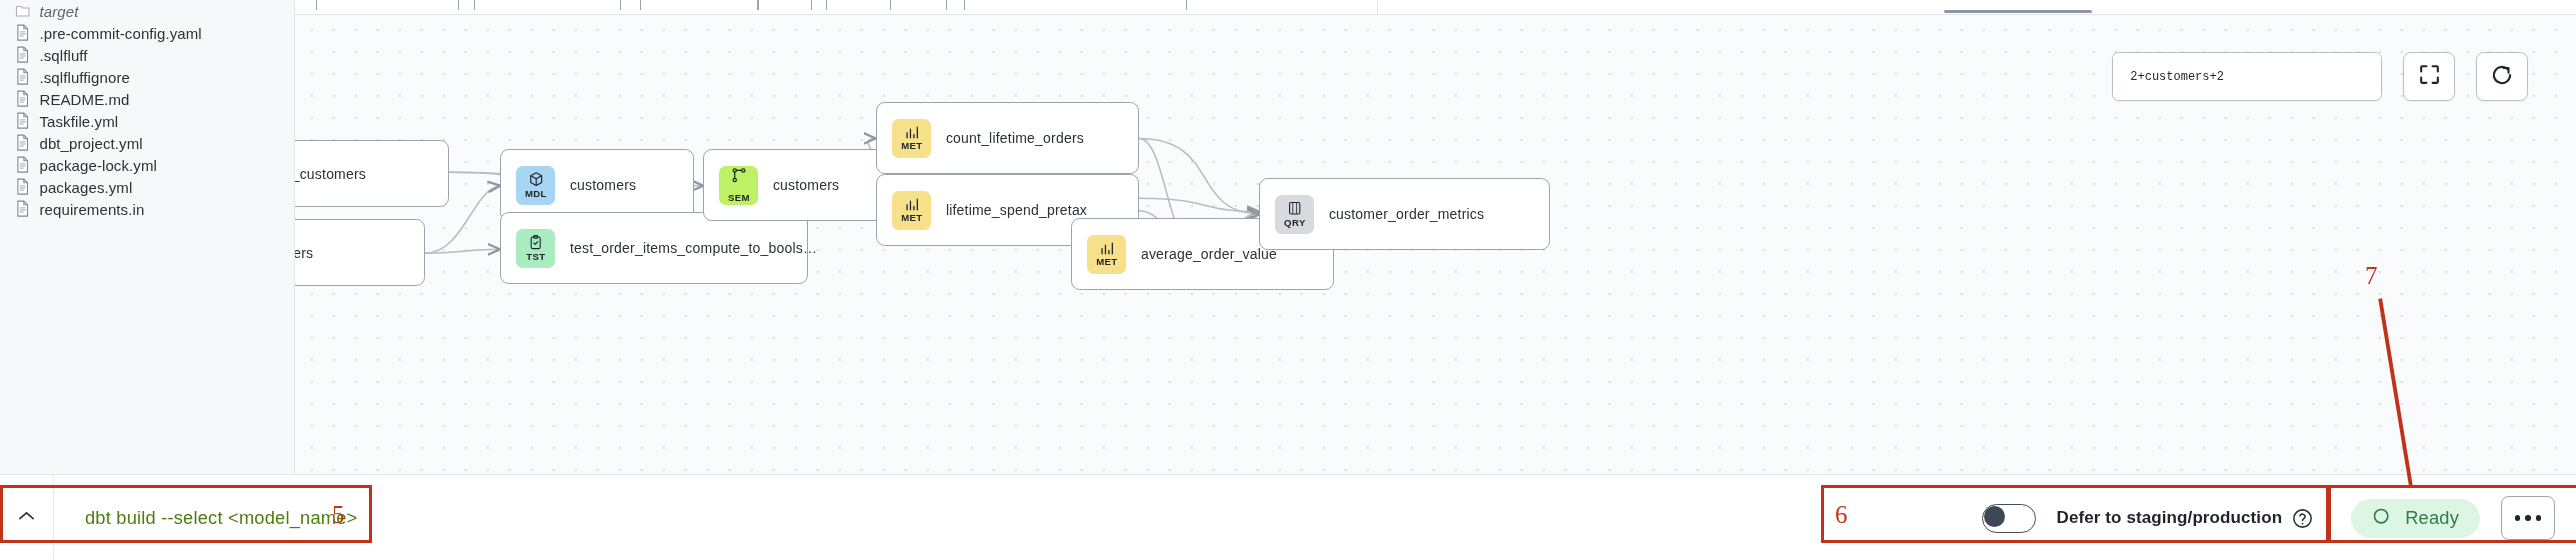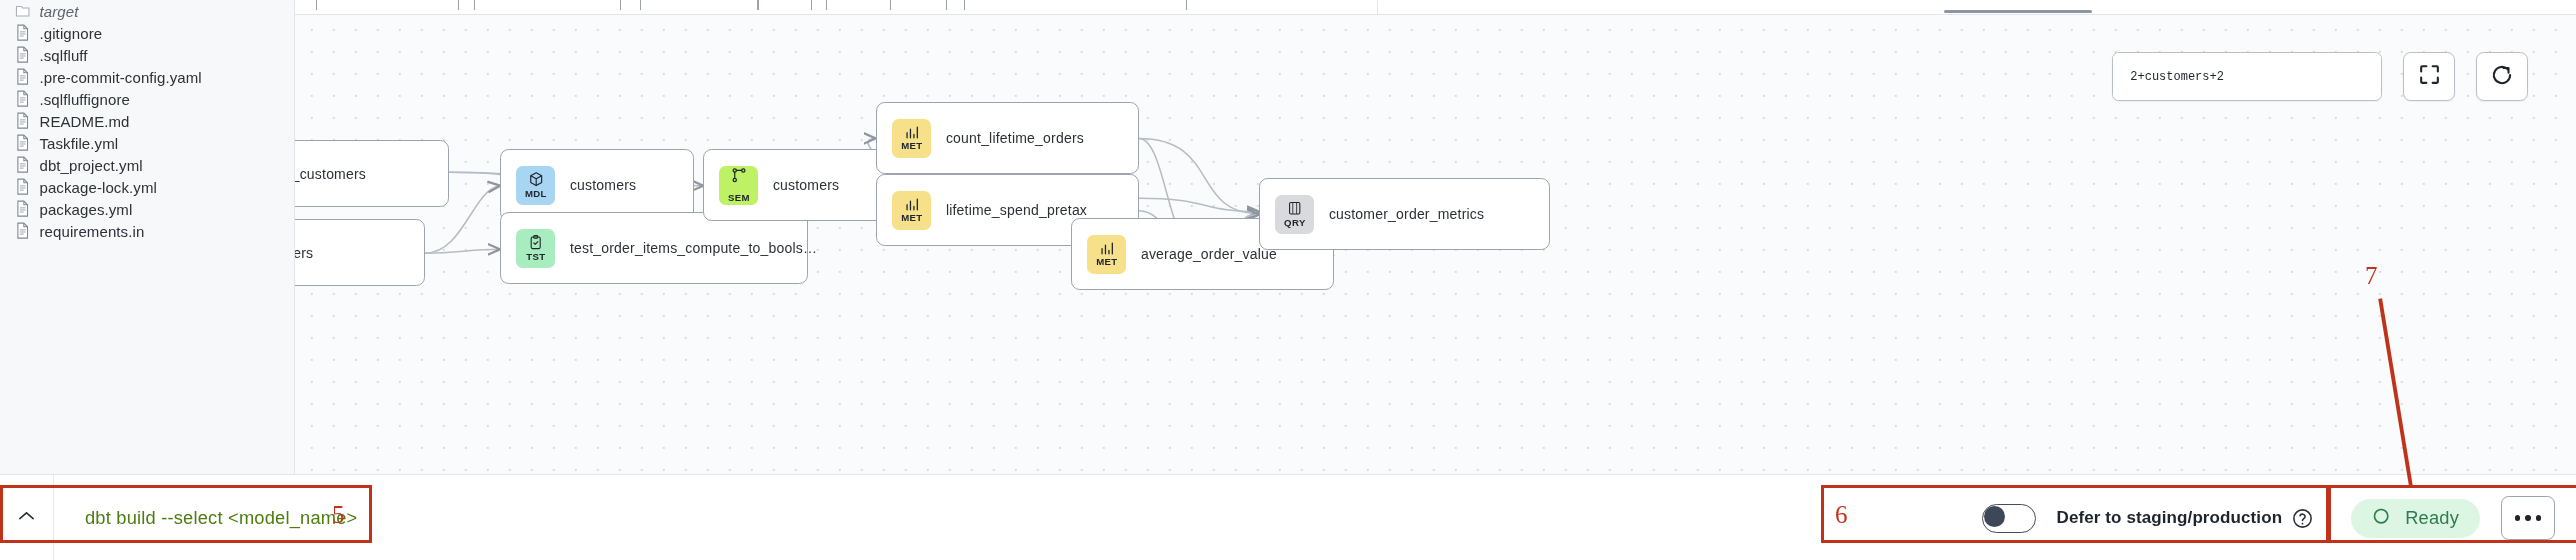--- a/index.html
+++ b/index.html
@@ -234,41 +234,31 @@
           <span class="f-label">target</span>
         </div>
         <div class="file-row">
           <span>
             <svg class="ico" viewBox="0 0 16 18" fill="none">
               <path d="M3 1.2h6.2L13 5v11.8H3z" fill="#fff" stroke="#7d8793" stroke-width="1.1"></path>
               <path d="M9.2 1.2V5H13" fill="none" stroke="#7d8793" stroke-width="1.1"></path>
               <path d="M5 8.2h6M5 10.4h6M5 12.6h4" stroke="#9aa3ae" stroke-width="1"></path>
             </svg>
           </span>
-          <span class="f-label">.gitignore</span>
+          <span class="f-label">.pre-commit-config.yaml</span>
         </div>
         <div class="file-row">
           <span>
             <svg class="ico" viewBox="0 0 16 18" fill="none">
               <path d="M3 1.2h6.2L13 5v11.8H3z" fill="#fff" stroke="#7d8793" stroke-width="1.1"></path>
               <path d="M9.2 1.2V5H13" fill="none" stroke="#7d8793" stroke-width="1.1"></path>
               <path d="M5 8.2h6M5 10.4h6M5 12.6h4" stroke="#9aa3ae" stroke-width="1"></path>
             </svg>
           </span>
           <span class="f-label">.sqlfluff</span>
-        </div>
-        <div class="file-row">
-          <span>
-            <svg class="ico" viewBox="0 0 16 18" fill="none">
-              <path d="M3 1.2h6.2L13 5v11.8H3z" fill="#fff" stroke="#7d8793" stroke-width="1.1"></path>
-              <path d="M9.2 1.2V5H13" fill="none" stroke="#7d8793" stroke-width="1.1"></path>
-              <path d="M5 8.2h6M5 10.4h6M5 12.6h4" stroke="#9aa3ae" stroke-width="1"></path>
-            </svg>
-          </span>
-          <span class="f-label">.pre-commit-config.yaml</span>
         </div>
         <div class="file-row">
           <span>
             <svg class="ico" viewBox="0 0 16 18" fill="none">
               <path d="M3 1.2h6.2L13 5v11.8H3z" fill="#fff" stroke="#7d8793" stroke-width="1.1"></path>
               <path d="M9.2 1.2V5H13" fill="none" stroke="#7d8793" stroke-width="1.1"></path>
               <path d="M5 8.2h6M5 10.4h6M5 12.6h4" stroke="#9aa3ae" stroke-width="1"></path>
             </svg>
           </span>
           <span class="f-label">.sqlfluffignore</span>

